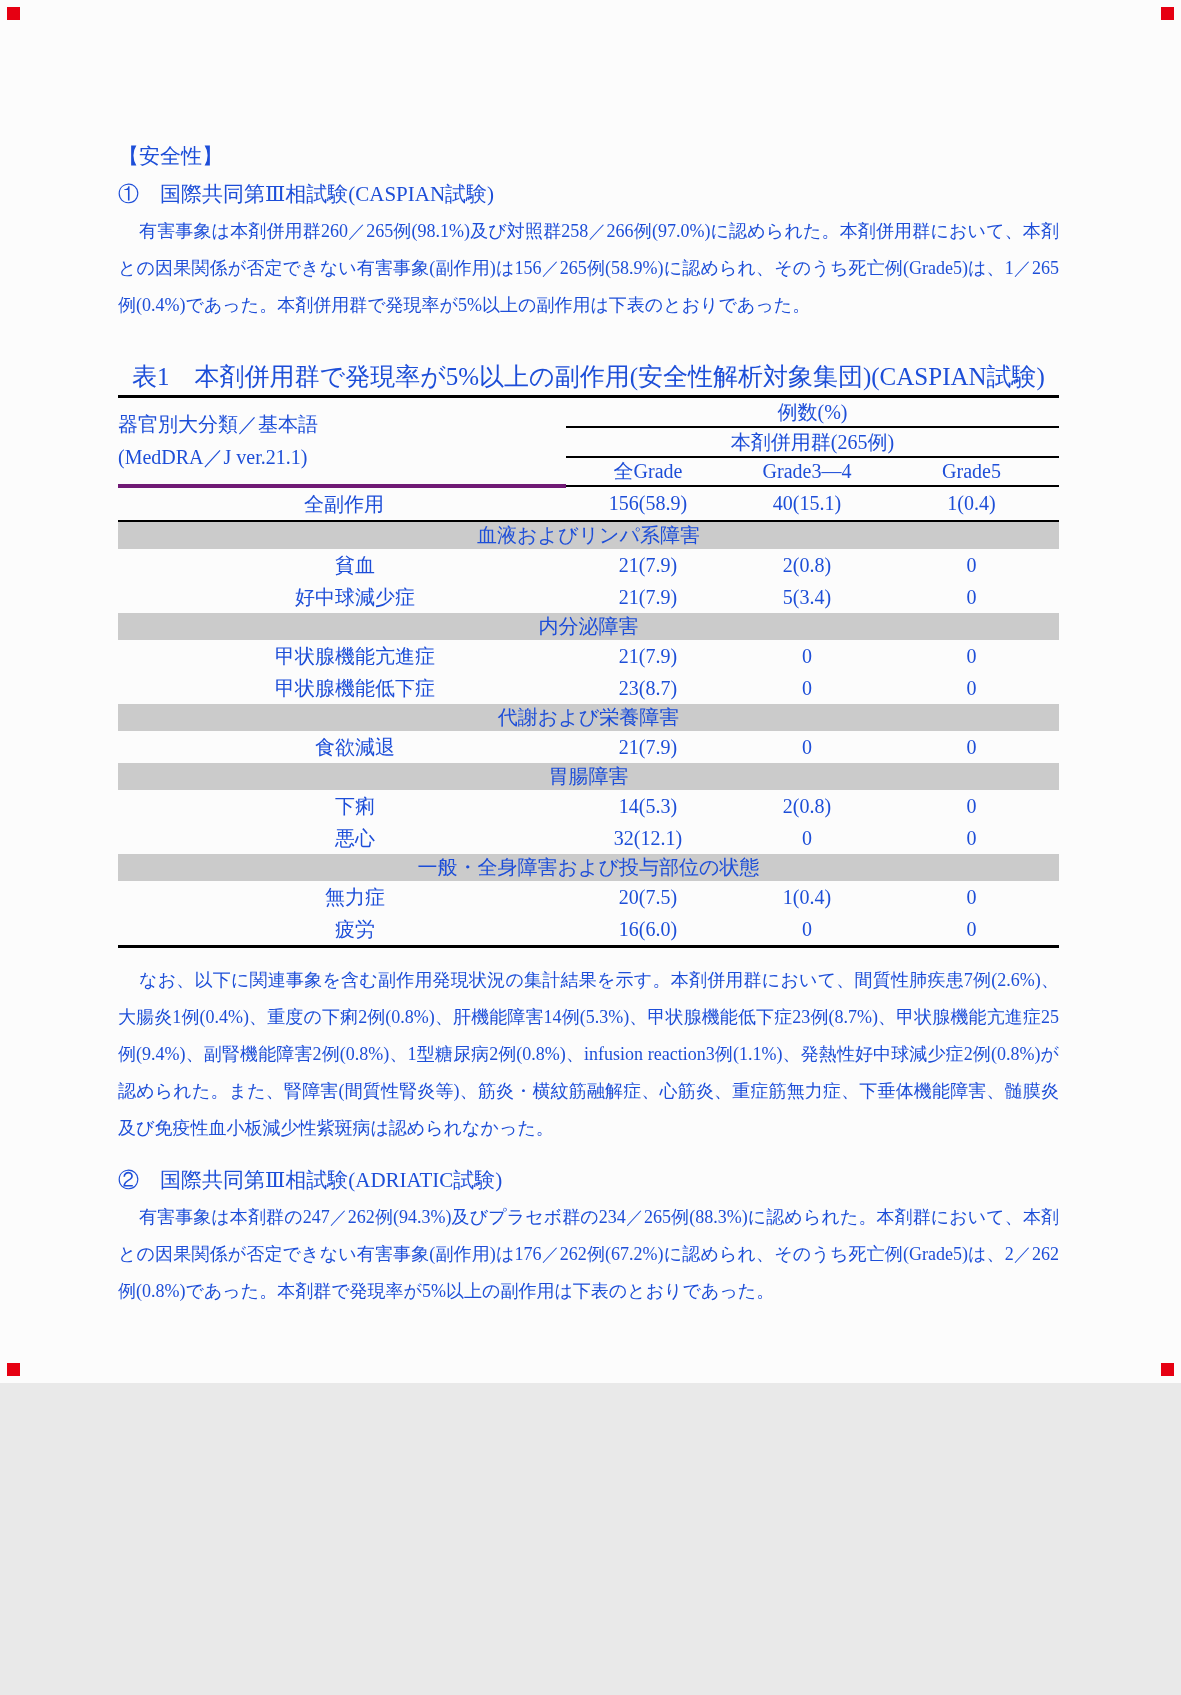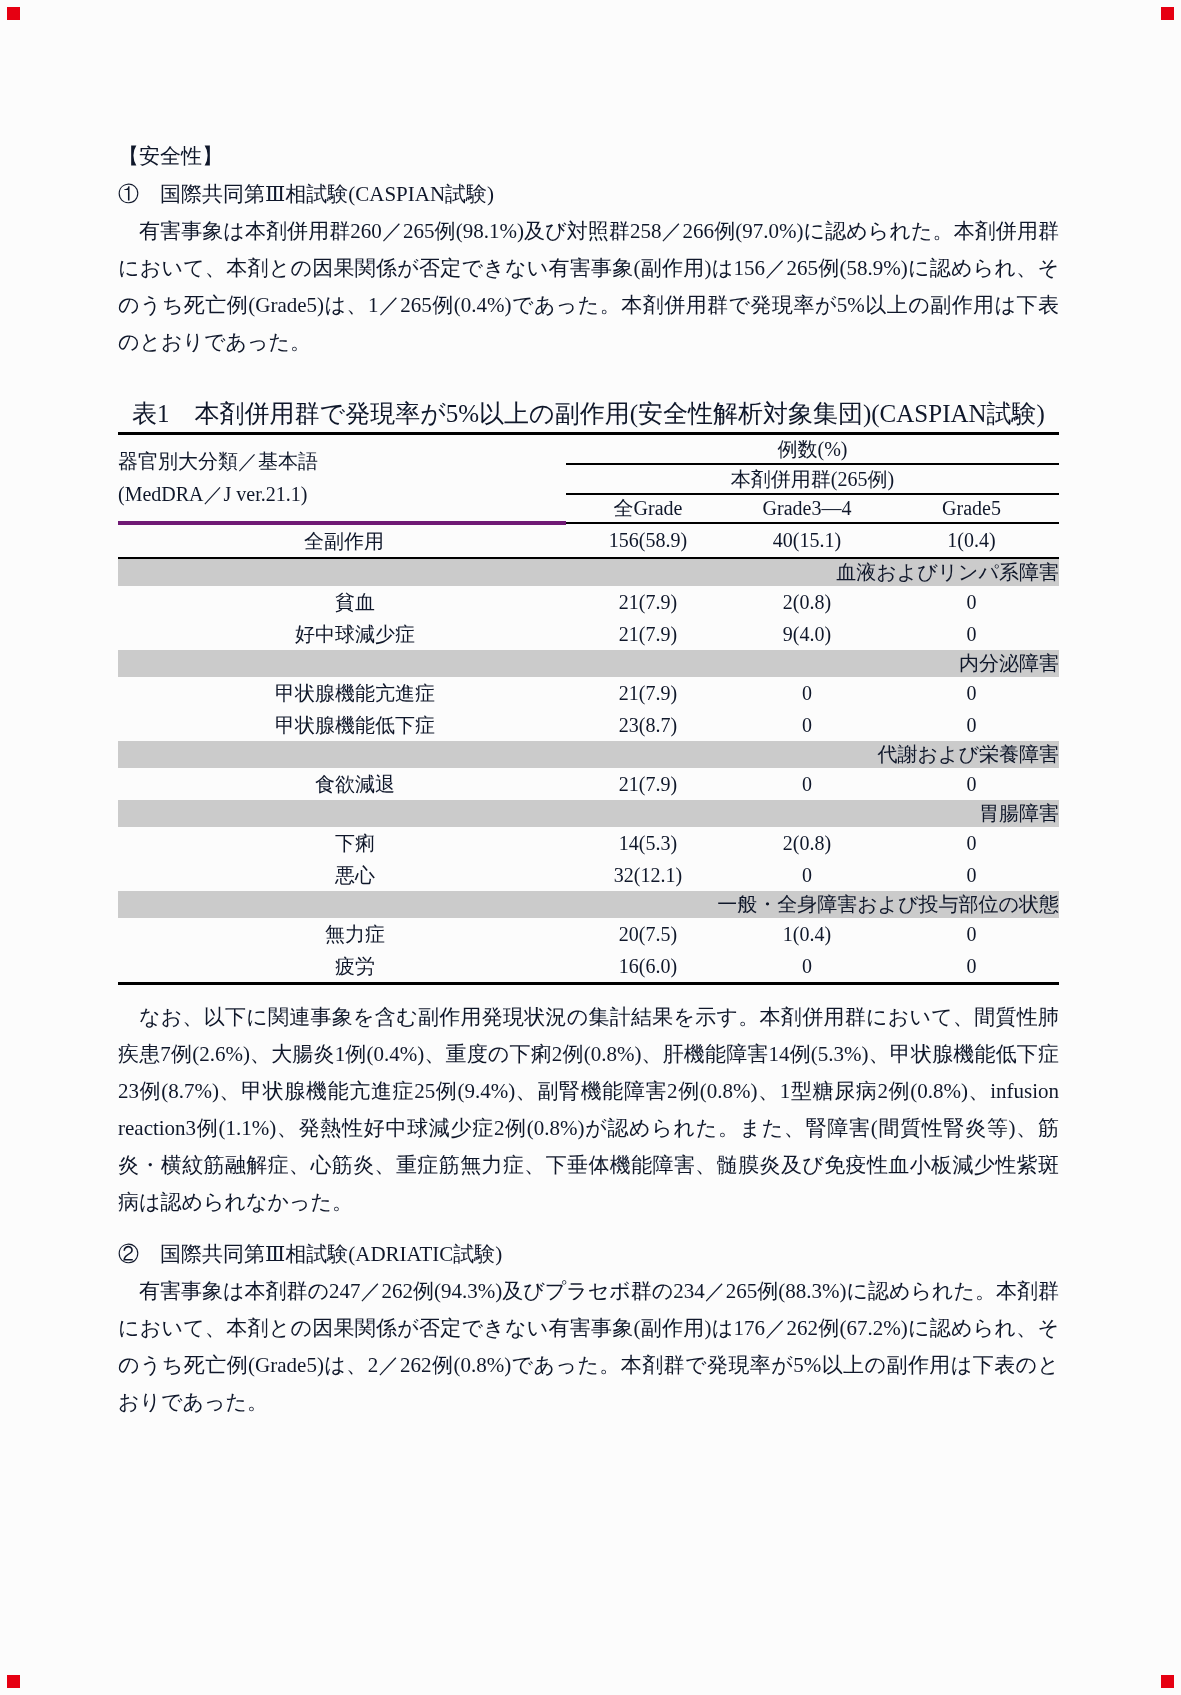--- a/index.html
+++ b/index.html
@@ -1,24 +1,24 @@
 <!DOCTYPE html>
 <html lang="ja" style="--marker-color: #e60012; --section-row-bg: #cbcbcb;"><head>
 <meta charset="utf-8">
 <style>
   html, body { margin: 0; padding: 0; background: #e9e9e9; }
   .page {
     position: relative;
     width: 1181px;
-    height: 1695px;
+    height: 1383px;
     margin: 0 auto;
     background: #fcfcfc;
     overflow: hidden;
     font-family: "Liberation Serif", "DejaVu Serif", serif;
-    color: #0f172a;
+    color: #1d4ed8;
   }
   .corner {
     position: absolute;
     width: 13px;
     height: 13px;
     background: var(--marker-color, #e60012);
   }
   .corner.tl { left: 7px;  top: 7px; }
   .corner.tr { right: 7px; top: 7px; }
   .corner.bl { left: 7px;  bottom: 7px; }
@@ -37,21 +37,21 @@
     font-weight: normal;
   }
   .trial-heading {
     margin: 12px 0 0 0;
     font-size: 21px;
     line-height: 26px;
     font-weight: normal;
   }
   .para {
     margin: 6px 0 0 0;
-    font-size: 21px;
+    font-size: 18px;
     line-height: 37px;
     text-align: justify;
     text-indent: 21px;
   }
   .table-title {
     margin: 40px 0 0 0;
     font-size: 25px;
     line-height: 26px;
     text-align: center;
     font-weight: normal;
@@ -77,21 +77,21 @@
     padding-left: 4px;
     line-height: 33px;
     border-bottom: 4px solid #701a75;
   }
   .th-group  { text-align: center; height: 28px; border-bottom: 2px solid #000; }
   .th-sub    { text-align: center; height: 28px; border-bottom: 2px solid #000; }
   .th-col    { text-align: center; height: 26px; border-bottom: 2px solid #000; }
   tr.section td {
     background: var(--section-row-bg, #cbcbcb);
     height: 26px;
-    text-align: right;
+    text-align: center;
   }
   tr.data td { height: 32px; }
   tr.data td.term { text-align: center; padding-left: 4px; }
   tr.data td.term.indent { padding-left: 26px; }
   tr.data td.num { text-align: center; }
   tr.data.summary td { border-bottom: 2px solid #000; }
 
   .para.after-table { margin-top: 14px; font-family: Liberation Serif, serif; }
   .trial-heading.second { margin-top: 20px; }
 </style>
@@ -149,21 +149,21 @@
           </tr>
           <tr class="data">
             <td class="term indent">貧血</td>
             <td class="num">21(7.9)</td>
             <td class="num">2(0.8)</td>
             <td class="num">0</td>
           </tr>
           <tr class="data">
             <td class="term indent">好中球減少症</td>
             <td class="num">21(7.9)</td>
-            <td class="num">9(4.0)</td>
+            <td class="num">5(3.4)</td>
             <td class="num">0</td>
           </tr>
           <tr class="section">
             <td colspan="4">内分泌障害</td>
           </tr>
           <tr class="data">
             <td class="term indent">甲状腺機能亢進症</td>
             <td class="num">21(7.9)</td>
             <td class="num">0</td>
             <td class="num">0</td>

